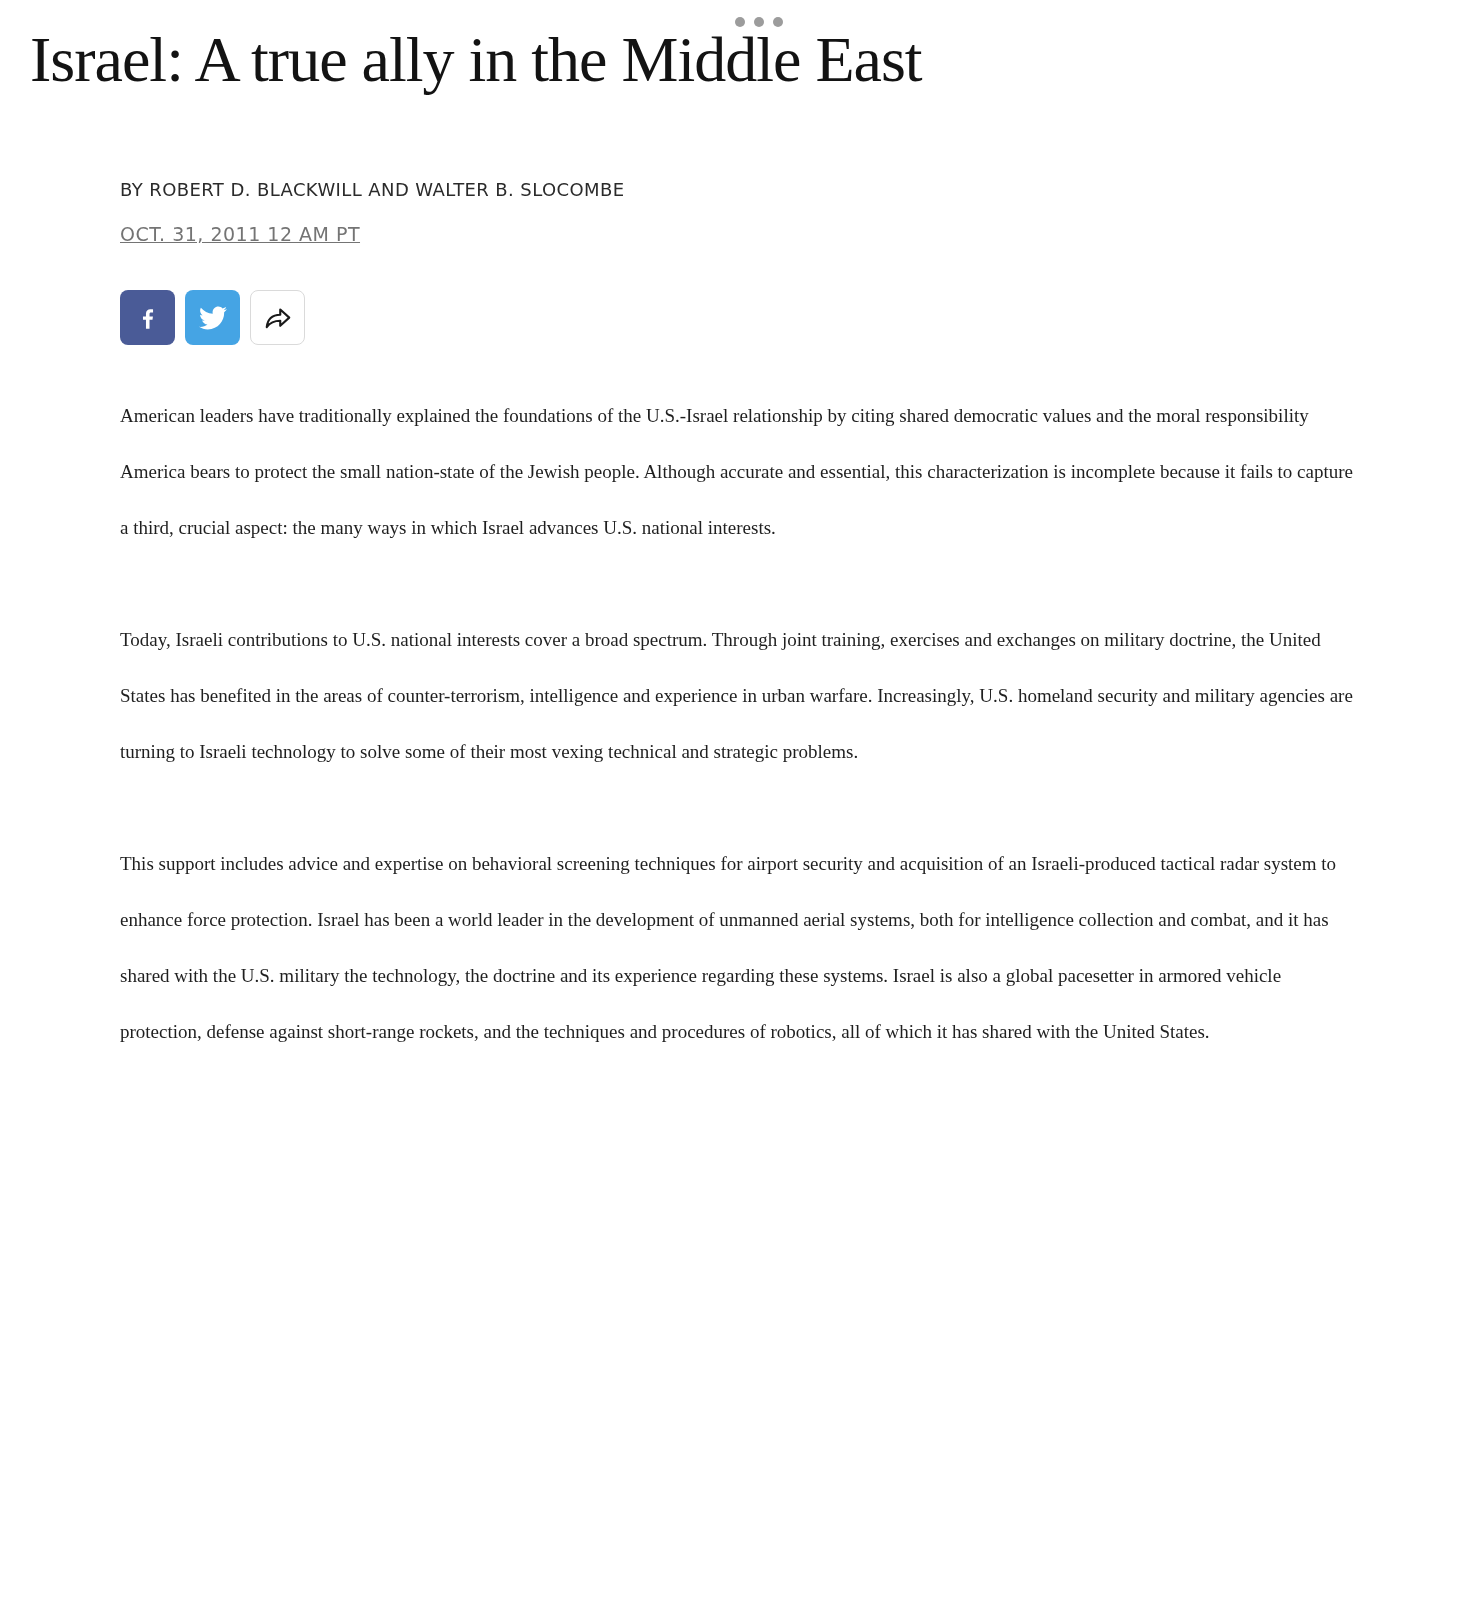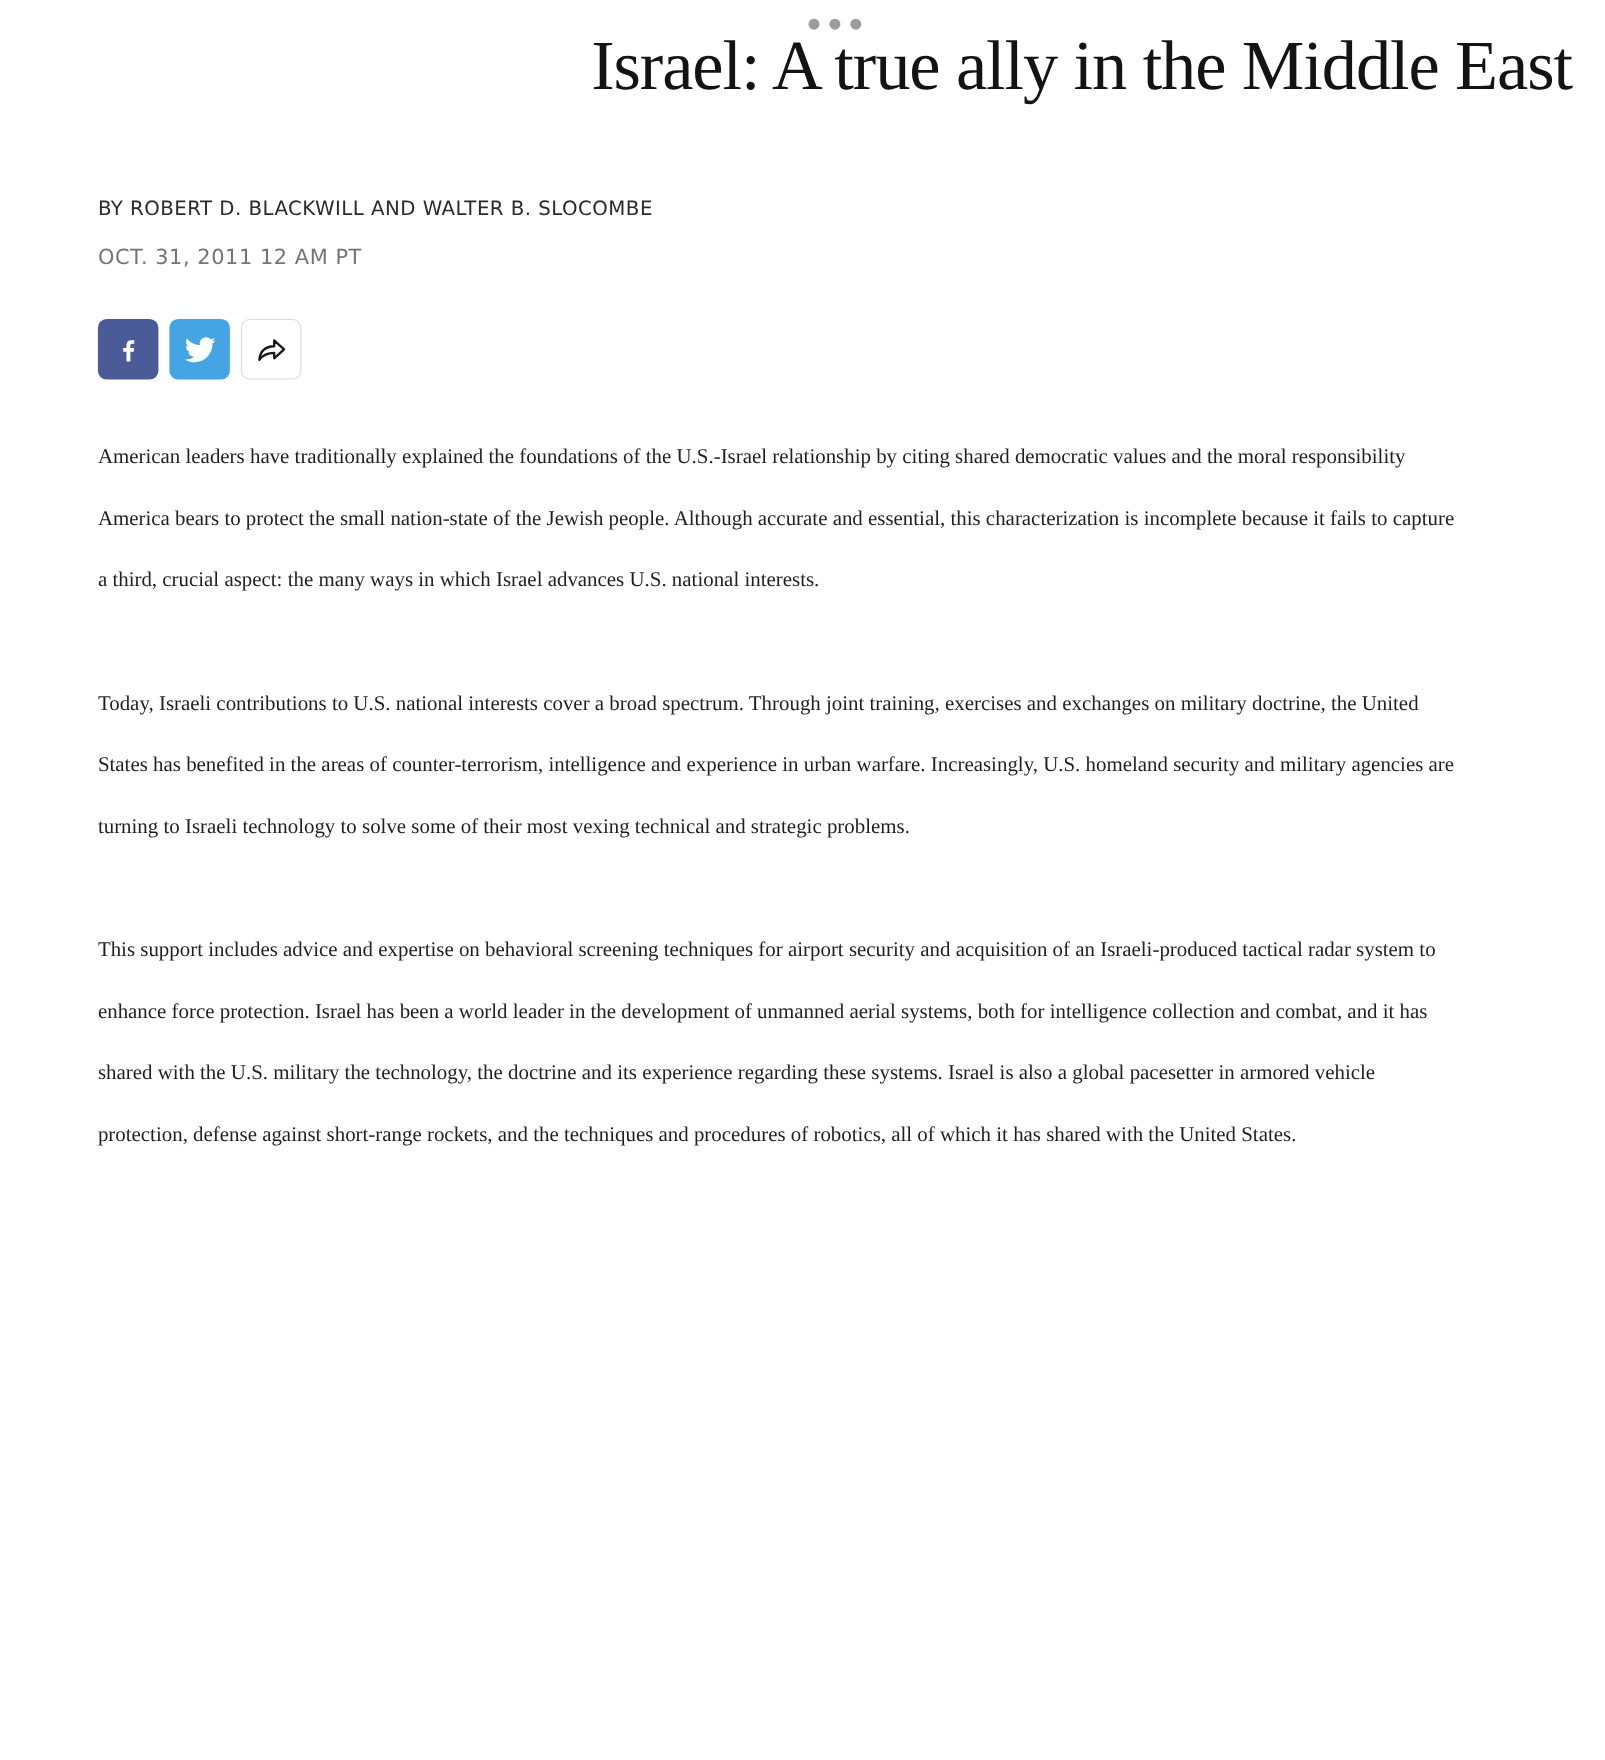--- a/index.html
+++ b/index.html
@@ -30,42 +30,42 @@
   }
 
   h1.headline {
     margin: 26px 30px 0 30px;
     font-family: "Liberation Serif", serif;
     font-weight: 400;
     font-size: 64px;
     line-height: 1.05;
     letter-spacing: -1px;
     color: #131313;
-    text-align: right;
   }
 
   .content {
-    margin-left: 89px;
+    margin-left: 120px;
     width: 1240px;
   }
 
   .byline {
     margin-top: 86px;
     font-family: "DejaVu Sans", sans-serif;
     font-size: 18px;
     letter-spacing: 0.4px;
     color: #2b2b2b;
   }
 
   .pub-date {
     margin-top: 23px;
     font-family: "DejaVu Sans", sans-serif;
     font-size: 19px;
     letter-spacing: 0.5px;
     color: #747474;
+    text-decoration: underline;
   }
 
   .share-row {
     margin-top: 45px;
     display: flex;
     gap: 10px;
   }
   .share-btn {
     width: 55px;
     height: 55px;

